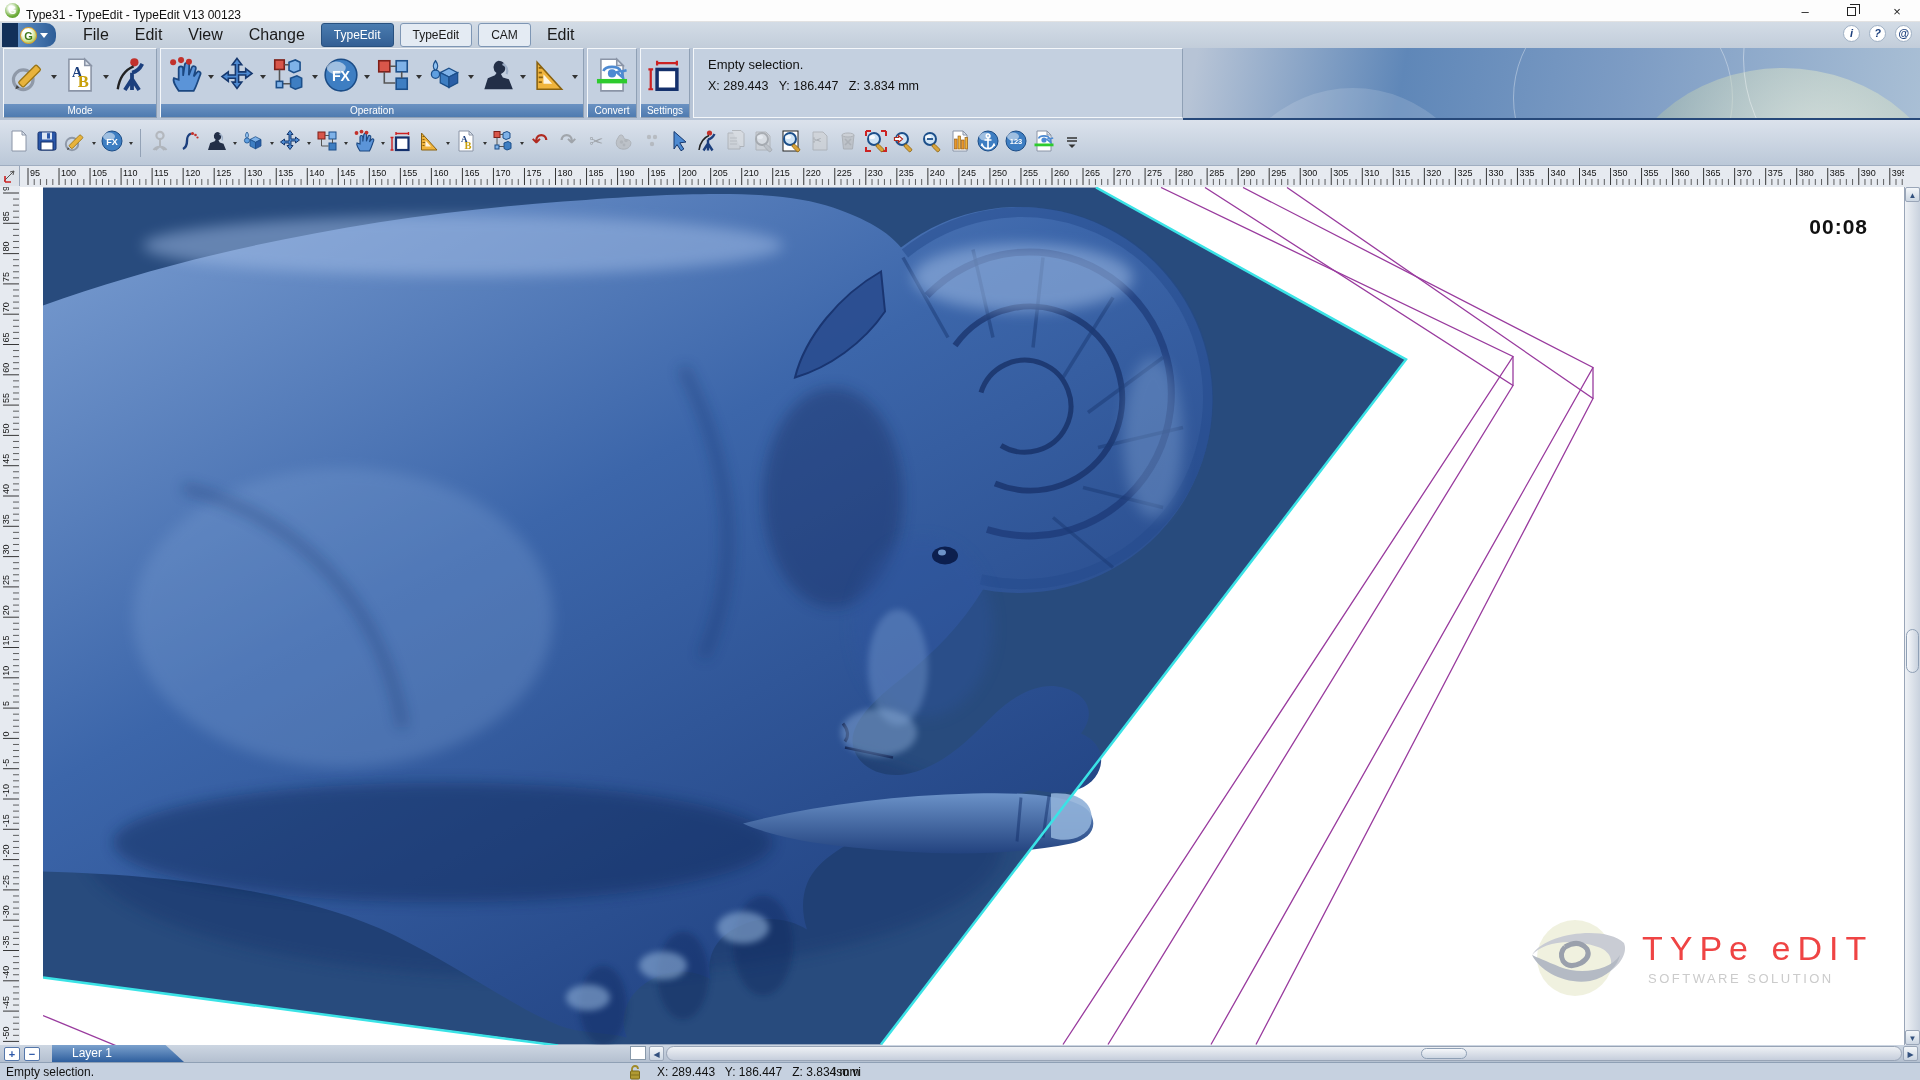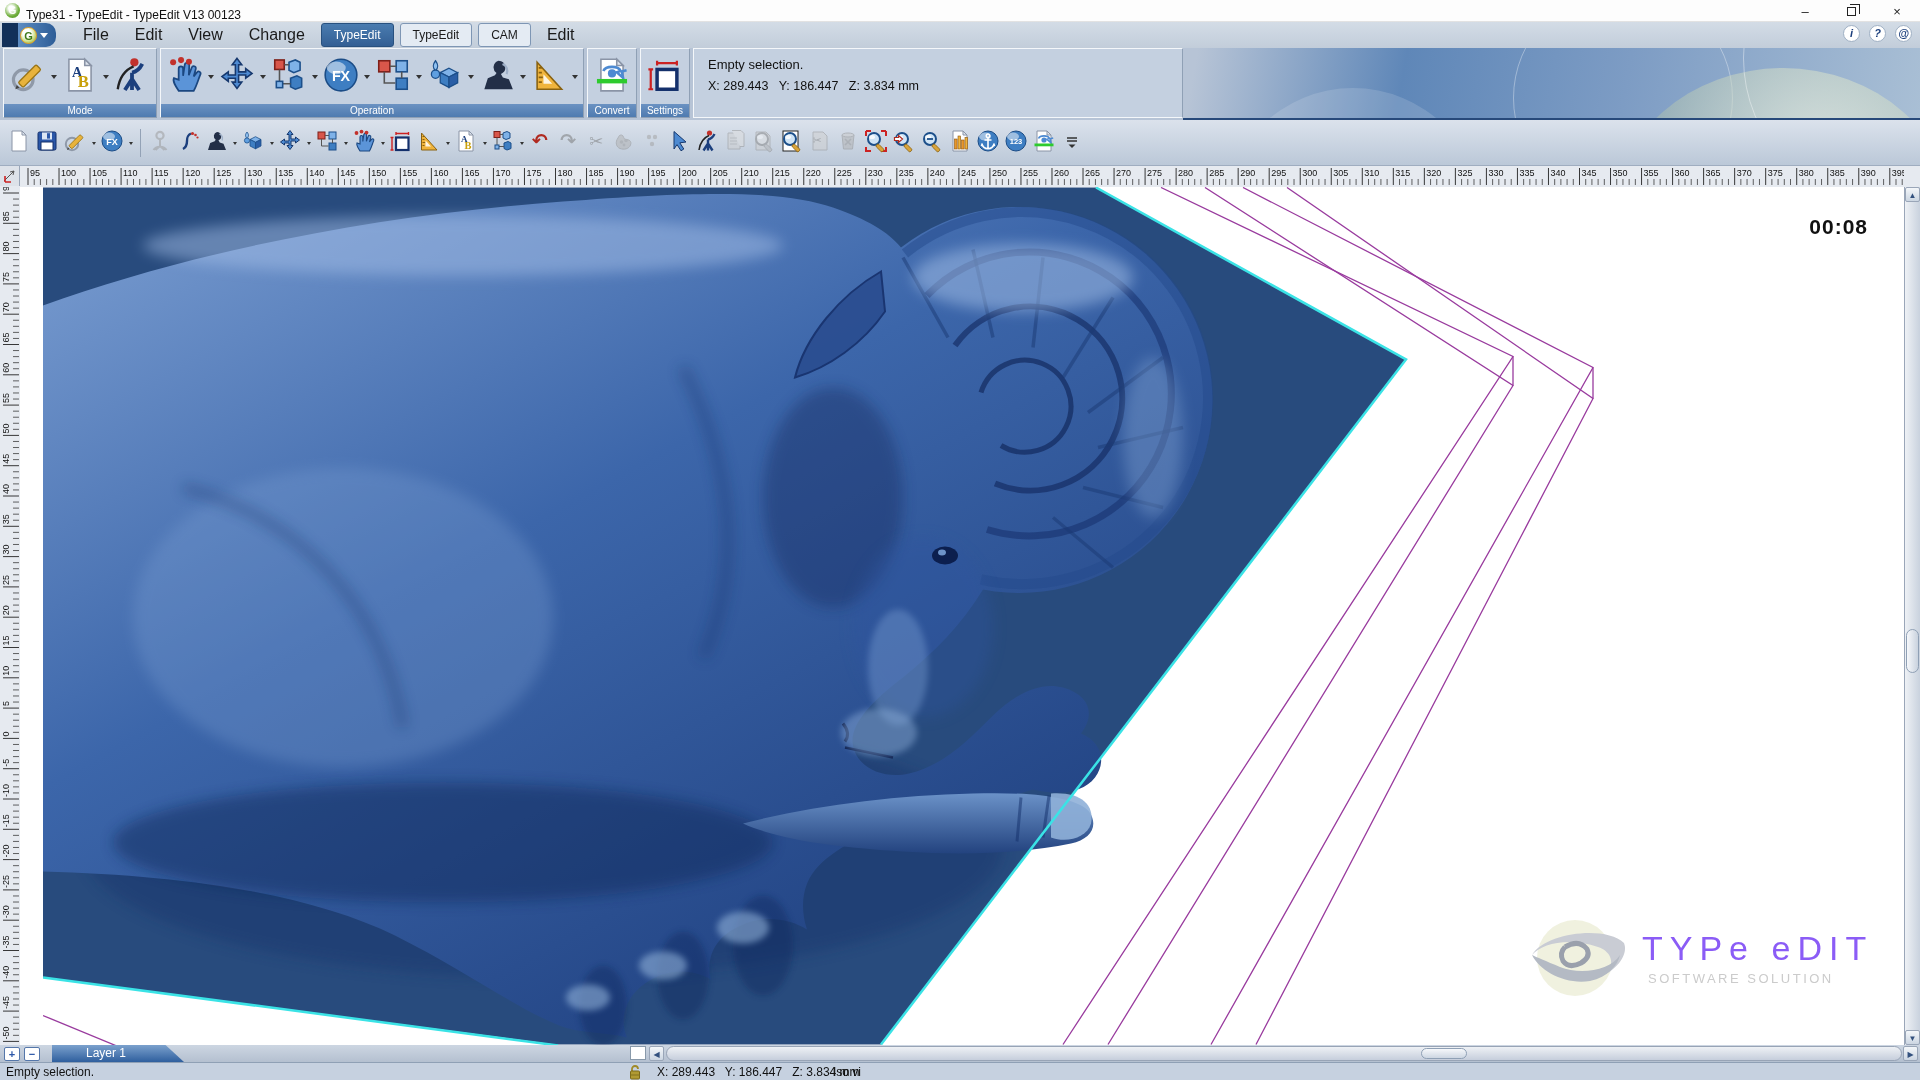--- a/index.html
+++ b/index.html
@@ -48,31 +48,31 @@
   .tb2-sep { width:1px; height:28px; background:#93a2b6; margin:0 5px; }
 
   
   .hruler { position:absolute; left:0; top:166px; width:1920px; height:34px; background:#e6eaf0; border-bottom:1px solid #5a6c84;}
   .hruler-corner { position:absolute; left:0; top:0; width:20px; height:20px; background:#dde2e9; border-right:1px solid #9aa6b8; }
   .main { position:absolute; left:0; top:187px; width:1920px; height:858px; display:flex; }
   .vruler { width:20px; height:858px; background:#e6eaf0; border-right:1px solid #9aa6b8; }
   .canvas { position:relative; width:1884px; height:858px; background:#fff; overflow:hidden;padding-left:23px; }
   .timer { position:absolute; right:36px; top:28px; font-size:21px; font-weight:bold; color:#111; letter-spacing:1px;}
   .watermark { position:absolute; left:1500px; top:726px; width:360px; }
-  .wm-title { position:absolute; left:122px; top:16px; font-size:34px; color:#8b5cf6; letter-spacing:7px; }
+  .wm-title { position:absolute; left:122px; top:16px; font-size:34px; color:#ef4444; letter-spacing:7px; }
   .wm-sub { position:absolute; left:128px; top:58px; font-size:13px; color:#cbcbcb; letter-spacing:2.5px; }
 
   
   .vscroll { width:16px; height:858px; background:linear-gradient(90deg,#eef1f5,#c9d2de); border-left:1px solid #9aa6b8; position:relative; }
   .vscroll .btn { position:absolute; left:0; width:15px; height:15px; font-size:8px; color:#33517e; text-align:center; line-height:15px; background:linear-gradient(#f4f7fa,#ccd6e2); border:1px solid #9aa6b8; border-radius:2px;}
   .vthumb { position:absolute; left:1px; top:442px; width:13px; height:44px; border-radius:7px; background:linear-gradient(90deg,#f6f8fb,#c9d2de); border:1px solid #8fa0b5; }
 
   .layerbar { position:absolute; left:0; top:1045px; width:1920px; height:17px; background:linear-gradient(#cdd6e2,#b4c0d0); display:flex; align-items:center; }
   .lb-btn { width:16px; height:14px; margin-left:4px; background:#fff; border:1px solid #5577aa; color:#2b57a8; font-size:11px; font-weight:bold; text-align:center; line-height:12px; border-radius:2px;}
-  .lb-tab { margin-left:12px; width:132px; height:17px; background:linear-gradient(#7ba1cd,#2f5f9e); color:#fff; font-size:12px; line-height:17px; padding-left:34px; clip-path:polygon(0 0,86% 0,100% 100%,0 100%); }
+  .lb-tab { margin-left:12px; width:132px; height:17px; background:linear-gradient(#7ba1cd,#2f5f9e); color:#fff; font-size:12px; line-height:17px; padding-left:20px; clip-path:polygon(0 0,86% 0,100% 100%,0 100%); }
   .lb-box { position:absolute; left:630px; top:1px; width:16px; height:14px; background:#fff; border:1px solid #8899aa; }
   .lb-arrow { position:absolute; left:649px; top:1px; width:15px; height:15px; font-size:8px; color:#33517e; text-align:center; line-height:15px; background:linear-gradient(#f4f7fa,#ccd6e2); border:1px solid #9aa6b8; border-radius:2px;}
   .lb-arrow.right { left:1903px; }
   .htrack { position:absolute; left:666px; top:1px; width:1236px; height:15px; border-radius:8px; background:linear-gradient(#eef1f5,#c6cedc); border:1px solid #98a4b6; }
   .hthumb { position:absolute; left:754px; top:1px; width:46px; height:11px; border-radius:6px; background:linear-gradient(#f6f8fb,#cdd6e2); border:1px solid #8fa0b5; }
 
   
   .statusbar { position:absolute; left:0; top:1062px; width:1920px; height:18px; background:#c6d1e0; border-top:1px solid #8fa0b5; font-size:12px; color:#111; }
   .sb-left { position:absolute; left:6px; top:2px; }
   .sb-coords { position:absolute; left:657px; top:2px; white-space:pre; }

